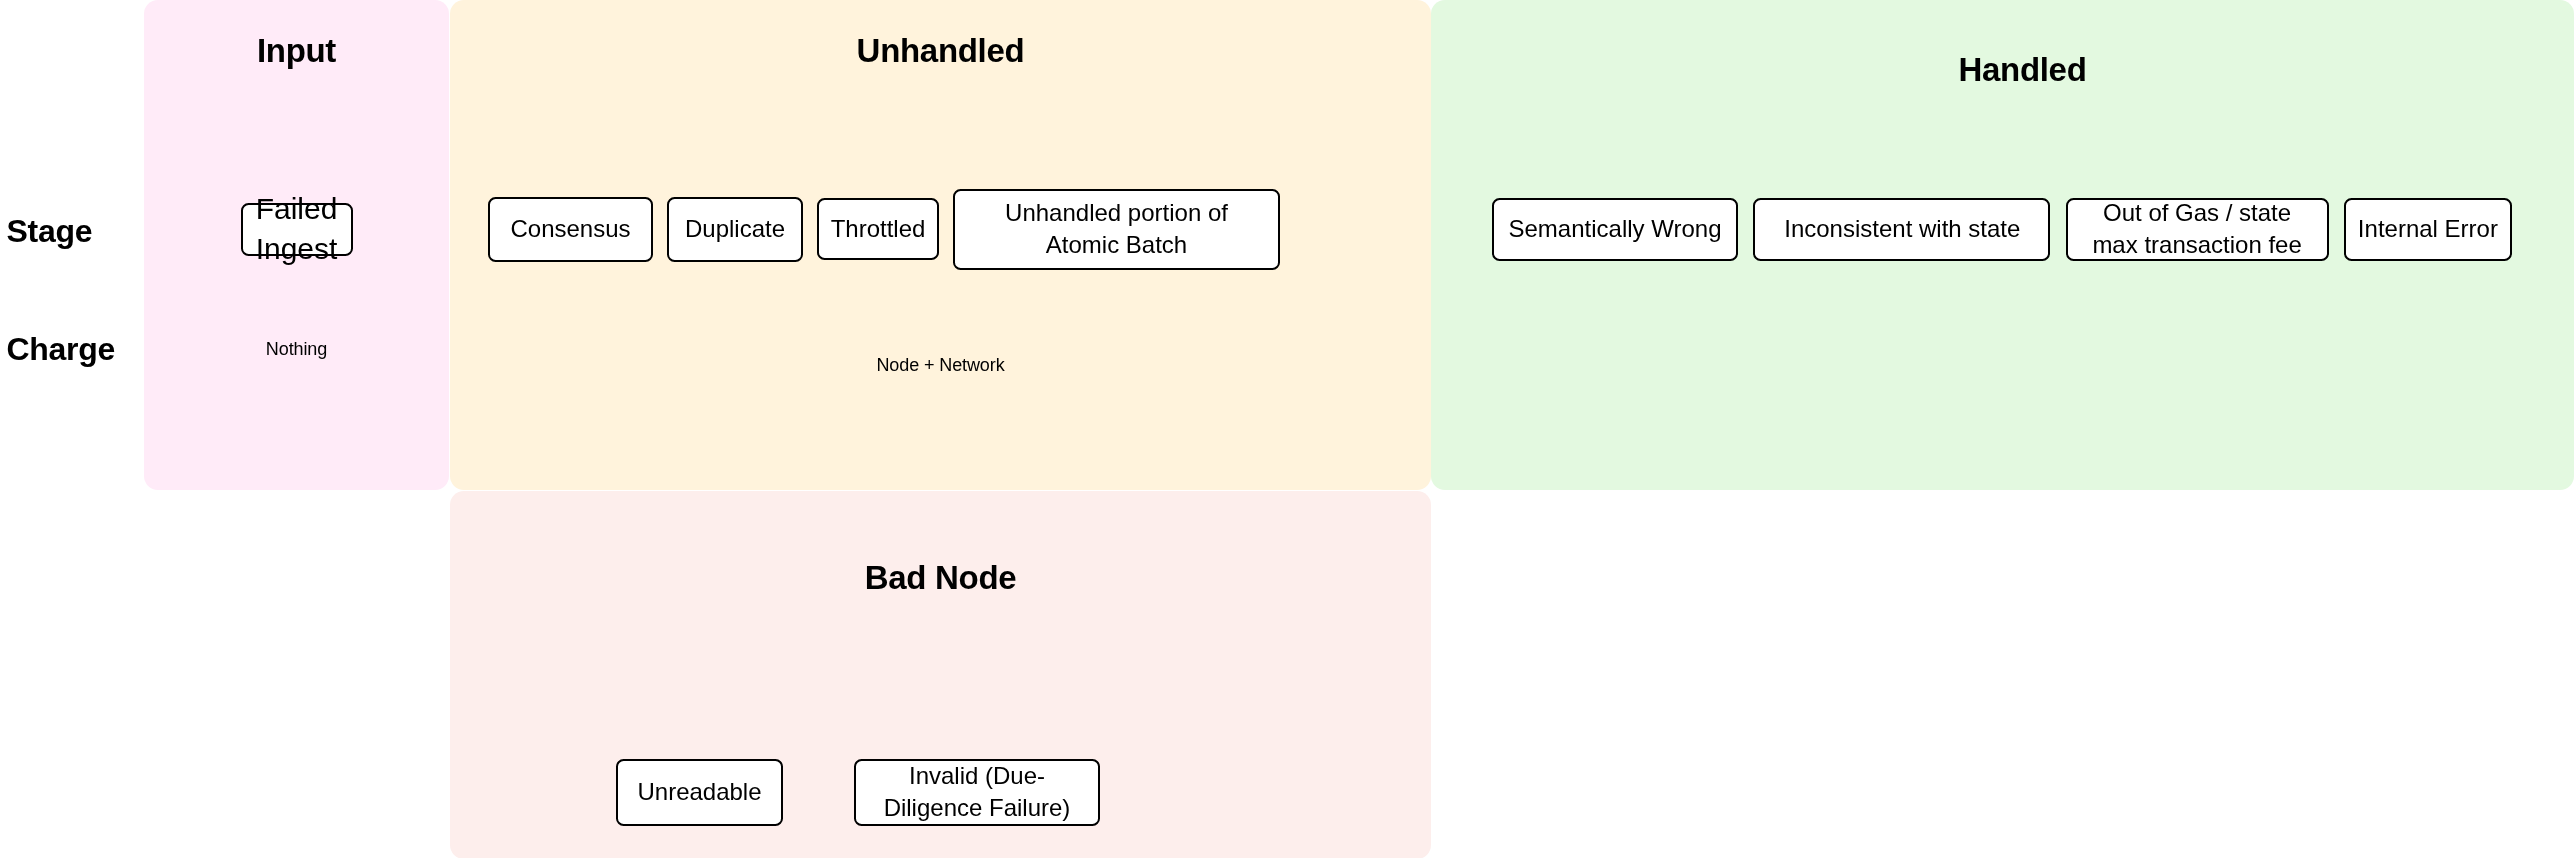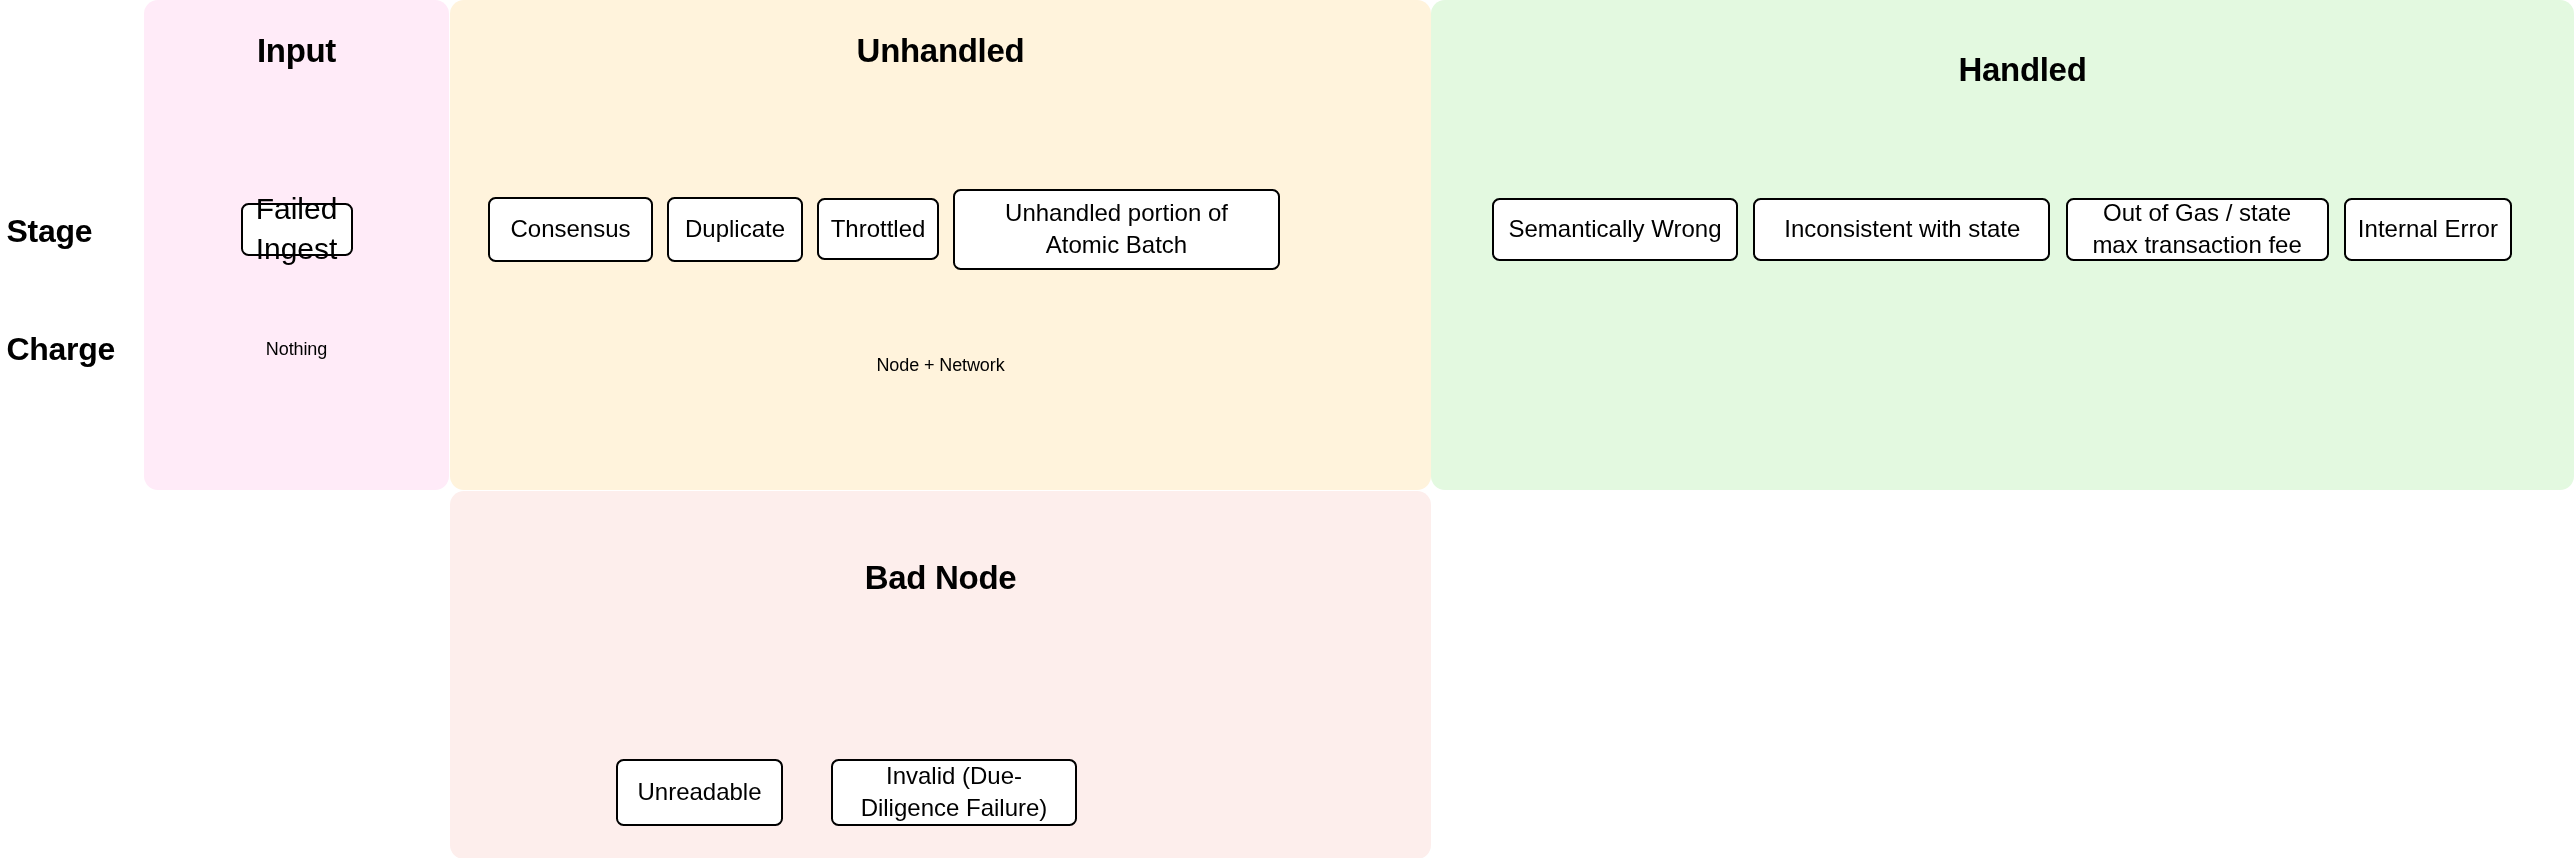--- a/index.html
+++ b/index.html
@@ -68,21 +68,21 @@
   
   .node-row {
     position: absolute;
     display: flex;
     align-items: center;
     justify-content: center;
   }
   .node-row-input     { left: 0;     top: 180px; width: 305px;  height: 98px; }
   .node-row-unhandled { left: 38px;  top: 180px; width: 905px; height: 98px; justify-content: flex-start; gap: 14px; }
   .node-row-handled   { left: 61px; top: 180px; width: 1036px; height: 98px; justify-content: flex-start; gap: 15.3px; }
-  .node-row-badnode   { left: 166px; top: 252px; width: 654px; height: 98px; justify-content: flex-start; gap: 48px; }
+  .node-row-badnode   { left: 166px; top: 252px; width: 654px; height: 98px; justify-content: flex-start; gap: 71px; }
 
   .node-box {
     background: #ffffff;
     border: 2.2px solid #000000;
     border-radius: 7.6px;
     display: flex;
     align-items: center;
     justify-content: center;
     text-align: center;
     font-size: 24px;

